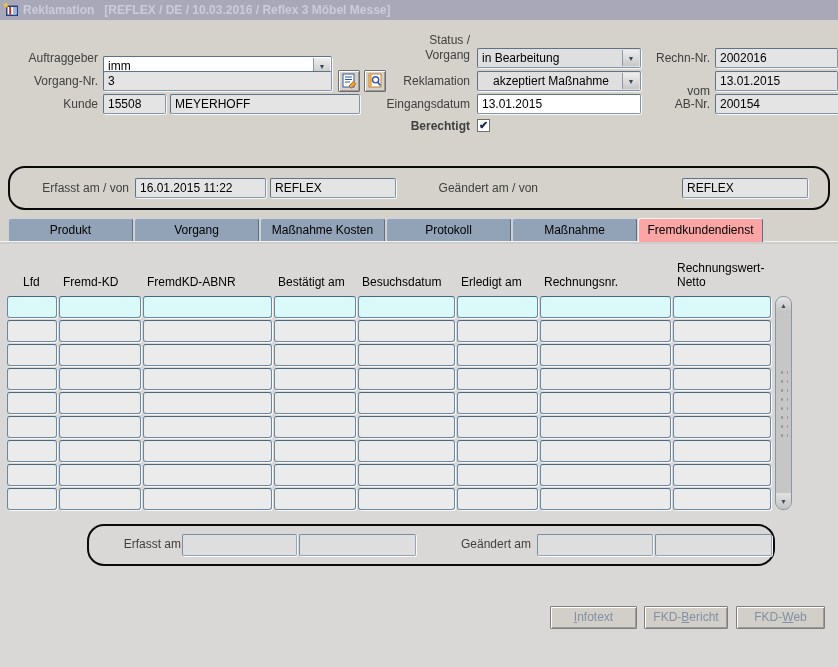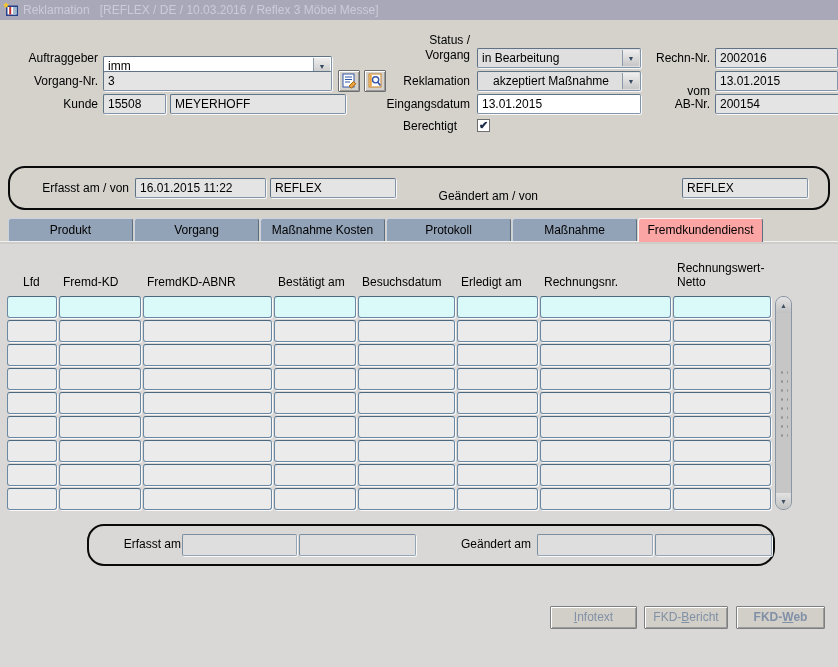--- a/index.html
+++ b/index.html
@@ -3,24 +3,24 @@
 <meta charset="utf-8">
 <style>
   html,body{margin:0;padding:0;background:#888;}
   #screen{position:relative;width:838px;height:667px;background:#D5D2CC;overflow:hidden;
           font-family:"Liberation Sans",sans-serif;font-size:12px;color:#000;}
 
   
   .titlebar{position:absolute;left:0;top:0;width:838px;height:20px;background:#A9A8B8;
             display:flex;align-items:center;}
   .titlebar .appicon{width:16px;height:16px;margin:0 4px 0 3px;flex:0 0 auto;}
-  .titletext{color:#CBCCD9;font-weight:normal;white-space:pre;font-size:12px;}
-
-  
-  .lbl{position:absolute;text-align:right;color:#000000;line-height:15px;}
+  .titletext{color:#CBCCD9;font-weight:bold;white-space:pre;font-size:12px;}
+
+  
+  .lbl{position:absolute;text-align:right;color:#404040;line-height:15px;}
   .lbl2{white-space:pre-line;}
   .field{position:absolute;height:20px;box-sizing:border-box;background:#E4E4E4;
          border:1px solid #8295A8;border-top-color:#5F7387;border-left-color:#5F7387;
          border-radius:2px;box-shadow:1px 1px 0 rgba(255,255,255,.85);
          display:flex;align-items:center;padding:0 4px;white-space:nowrap;overflow:hidden;}
   .field.white{background:#FFFFFF;}
   .field.dim{background:#DEDEDE;border-color:#95A5B5;border-top-color:#7B8FA3;border-left-color:#7B8FA3;}
   .combo{padding-right:20px;}
   .combo .dd{position:absolute;right:1px;top:1px;bottom:1px;width:16px;
              background:linear-gradient(#EFEFEF,#C7C7C7);border-left:1px solid #8A9AAC;
@@ -73,21 +73,21 @@
   .sb-grip{position:absolute;left:3px;right:3px;top:55px;height:72px;
            background-image:radial-gradient(circle,#8F8F8F 1px,rgba(0,0,0,0) 1.3px);
            background-size:6px 9px;}
 
   
   .btn{position:absolute;height:23px;box-sizing:border-box;background:#D2CFC8;
        border:1px solid #7F7F7F;box-shadow:inset 1px 1px 0 #FFF,inset -1px -1px 0 #9C9C9C;
        color:#8090A6;text-align:center;line-height:21px;border-radius:1px;}
   .btn:nth-child(1){left:550px;width:87px;}
   .btn:nth-child(2){left:644px;width:84px;}
-  .btn:nth-child(3){left:736px;width:89px;font-weight:bold;}
+  .btn:nth-child(3){left:736px;width:89px;}
   u{text-decoration:underline;}
 </style>
 </head>
 <body>
 
 <div id="screen">
 
   <div class="titlebar">
     <span class="appicon">
       <svg viewBox="0 0 16 16" width="16" height="16">
@@ -127,21 +127,21 @@
         <rect x="2.5" y="1.5" width="2.2" height="12" fill="#E8A33D"></rect>
         <circle cx="8.6" cy="6.8" r="3.1" fill="none" stroke="#3355AA" stroke-width="1.4"></circle>
         <line x1="10.8" y1="9.2" x2="13.4" y2="12.4" stroke="#3355AA" stroke-width="1.6"></line>
       </svg>
     </button>
 
     <div class="lbl" style="left:8px;top:97px;width:90px;">Kunde</div>
     <div class="field" style="left:103px;top:94px;width:63px;">
       <span>15508</span>
     </div>
-    <div class="field" style="left:170px;top:94px;width:176px;">
+    <div class="field" style="left:170px;top:94px;width:190px;">
       <span>MEYERHOFF</span>
     </div>
 
     <div class="lbl lbl2" style="left:400px;top:33px;width:70px;">Status /
 Vorgang</div>
     <div class="field combo gray" style="left:477px;top:48px;width:164px;">
       <span>in Bearbeitung</span>
       <span class="dd">▼</span>
     </div>
 
@@ -149,21 +149,21 @@
     <div class="field combo gray" style="left:477px;top:71px;width:164px;justify-content:center;">
       <span>akzeptiert Maßnahme</span>
       <span class="dd">▼</span>
     </div>
 
     <div class="lbl" style="left:380px;top:97px;width:90px;">Eingangsdatum</div>
     <div class="field white" style="left:477px;top:94px;width:164px;">
       <span>13.01.2015</span>
     </div>
 
-    <div class="lbl" style="left:377px;top:119px;width:80px;">Berechtigt</div>
+    <div class="lbl" style="left:390px;top:119px;width:80px;font-weight:bold;">Berechtigt</div>
     <div class="checkbox" style="left:477px;top:119px;" id="berechtigt-cb">✔</div>
 
     <div class="lbl" style="left:655px;top:51px;width:55px;">Rechn-Nr.</div>
     <div class="field" style="left:715px;top:48px;width:123px;">
       <span>2002016</span>
     </div>
     <div class="lbl" style="left:655px;top:84px;width:55px;">vom</div>
     <div class="field" style="left:715px;top:71px;width:123px;">
       <span>13.01.2015</span>
     </div>
@@ -174,21 +174,21 @@
   </div>
 
   <div class="groupbox" style="left:8px;top:166px;width:818px;height:40px;">
     <div class="lbl" style="left:9px;top:13px;width:110px;position:absolute;">Erfasst am / von</div>
     <div class="field" style="left:125px;top:10px;width:131px;position:absolute;">
       <span>16.01.2015 11:22</span>
     </div>
     <div class="field" style="left:260px;top:10px;width:126px;position:absolute;">
       <span>REFLEX</span>
     </div>
-    <div class="lbl" style="left:418px;top:13px;width:110px;position:absolute;margin-top:8px;">Geändert am / von</div>
+    <div class="lbl" style="left:418px;top:13px;width:110px;position:absolute;">Geändert am / von</div>
     <div class="field" style="left:672px;top:10px;width:126px;position:absolute;">
       <span>REFLEX</span>
     </div>
   </div>
 
   <div class="tabbar" id="tabbar">
       <div class="tab">Produkt</div>
       <div class="tab">Vorgang</div>
       <div class="tab">Maßnahme Kosten</div>
       <div class="tab">Protokoll</div>

